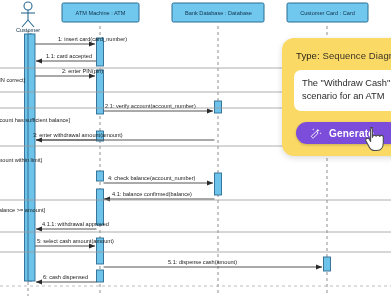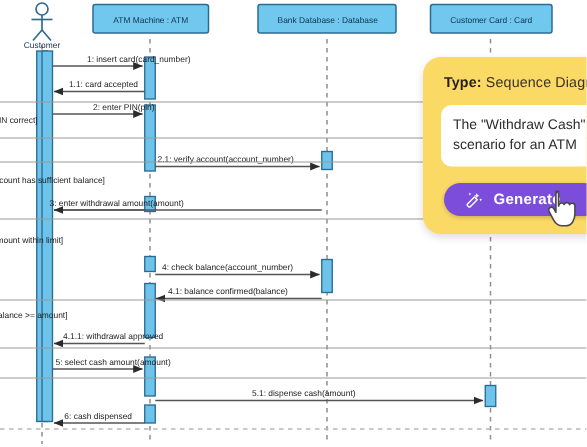--- a/index.html
+++ b/index.html
@@ -17,21 +17,21 @@
     position:absolute;left:282px;top:38px;width:132px;
     background:#fbd965;border-radius:12px;
     padding:10px 12px 12px 12px;box-sizing:border-box;
     box-shadow:0 2px 6px rgba(0,0,0,.14);
     z-index:40;
   }
   .panel-type{
     font-size:9.5px;color:#3a3326;white-space:nowrap;letter-spacing:.1px;
     margin:2px 0 9px 2px;
   }
-  .panel-type b{font-weight:bold;color:#241f15;}
+  .panel-type b{font-weight:normal;color:#241f15;}
   .panel-desc{
     background:#ffffff;border-radius:7px;padding:7px 8px 8px 8px;
     font-size:9.3px;line-height:13px;color:#2b2b2b;white-space:nowrap;
   }
   .panel-desc div{white-space:nowrap;}
   .gen-row{margin-top:11px;display:flex;justify-content:center;}
   .gen-btn{
     background:#7c4ddb;border-radius:999px;
     height:22px;min-width:104px;
     display:flex;align-items:center;gap:6px;

